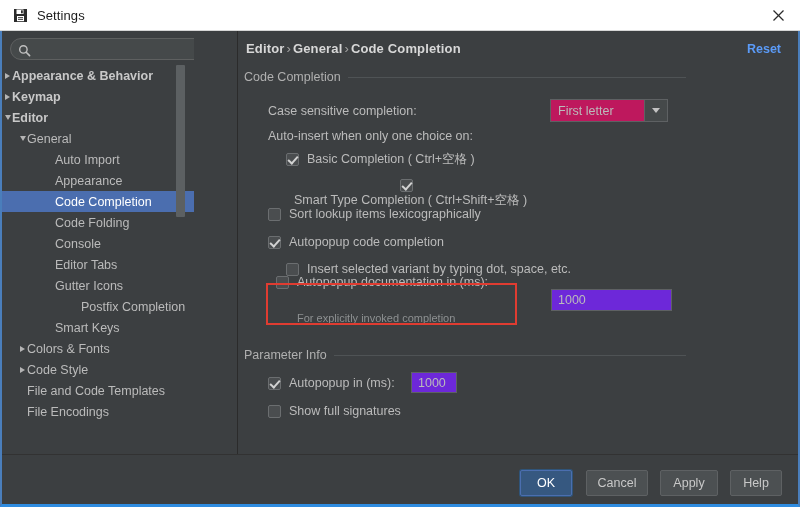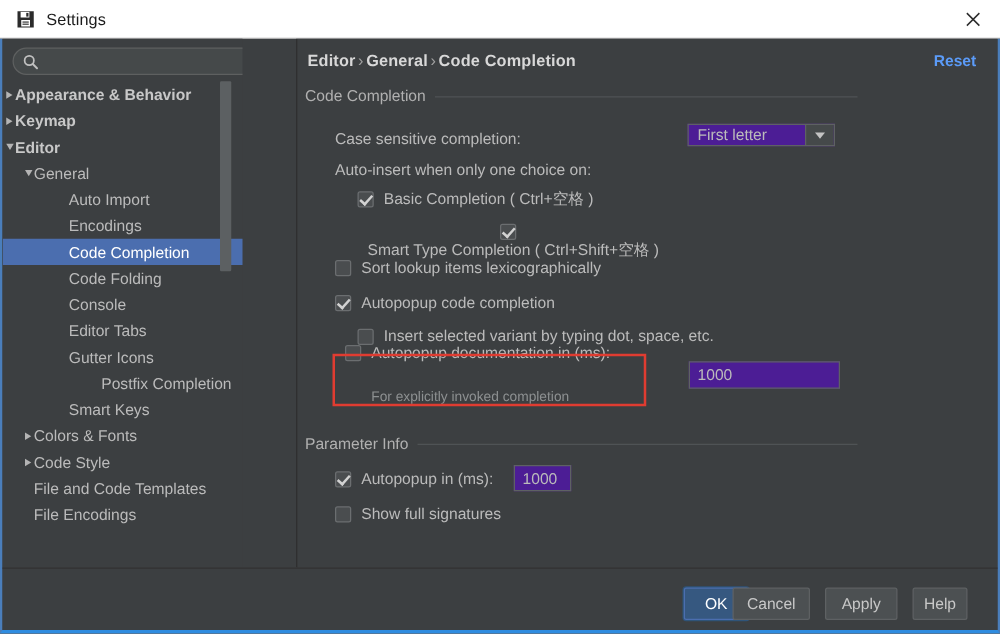--- a/index.html
+++ b/index.html
@@ -249,36 +249,36 @@
     left: 3px; top: 0px;
     width: 4px; height: 8px;
     border: solid #d2d2d2;
     border-width: 0 2px 2px 0;
     transform: rotate(42deg);
   }
   .cb-label { margin-left: 8px; }
 
   .field {
     box-sizing: border-box;
-    background: #4c1d95;
+    background: #6d28d9;
     border: 1px solid #5e6163;
     color: #bbbbbb;
     font-family: inherit;
     font-size: 12.5px;
     padding: 0 6px;
     outline: none;
   }
 
   .combo {
     position: absolute;
     display: flex;
     box-sizing: border-box;
-    background: #4c1d95;
+    background: #be185d;
     border: 1px solid #5e6163;
-    height: 18px;
+    height: 23px;
   }
   .combo-value {
     flex: 1 1 auto;
     display: flex;
     align-items: center;
     padding-left: 7px;
     color: #bbbbbb;
     font-size: 12.5px;
   }
   .combo-arrow {
@@ -330,21 +330,20 @@
     display: flex;
     align-items: center;
     justify-content: center;
     cursor: default;
   }
   .btn.primary {
     background: #365880;
     border: 1px solid #4b6eaf;
     color: #ffffff;
     box-shadow: 0 0 0 1px #2f5479;
-    margin-left: 27px;
   }
 </style>
 </head>
 <body>
 
 <div id="app">
 
   <div class="titlebar">
     <span class="titlebar-icon">
       <svg width="15" height="15" viewBox="0 0 15 15">
@@ -403,21 +402,21 @@
           <div class="tree-row">
             <span class="tree-arrow" style="left: 15px;">
               <span class="tri-down"></span>
             </span>
             <span class="tree-label" style="margin-left: 25px;">General</span>
           </div>
           <div class="tree-row">
             <span class="tree-label" style="margin-left: 53px;">Auto Import</span>
           </div>
           <div class="tree-row">
-            <span class="tree-label" style="margin-left: 53px;">Encodings</span>
+            <span class="tree-label" style="margin-left: 53px;">Appearance</span>
           </div>
           <div class="tree-row selected">
             <span class="tree-label" style="margin-left: 53px;">Code Completion</span>
           </div>
           <div class="tree-row">
             <span class="tree-label" style="margin-left: 53px;">Code Folding</span>
           </div>
           <div class="tree-row">
             <span class="tree-label" style="margin-left: 53px;">Console</span>
           </div>
@@ -559,17 +558,17 @@
         <span class="cb"></span>
         <span class="cb-label">Show full signatures</span>
       </div>
 
     </div>
 
     <div class="footer">
       <div class="btn primary" style="left:518px; top:15px; width:52px;">OK</div>
       <div class="btn" style="left:584px; top:15px; width:62px;">Cancel</div>
       <div class="btn" style="left:658px; top:15px; width:58px;">Apply</div>
-      <div class="btn" style="left:728px; top:15px; width:44px;">Help</div>
+      <div class="btn" style="left:728px; top:15px; width:52px;">Help</div>
     </div>
 
   </div>
 </div>
 
 </body></html>

